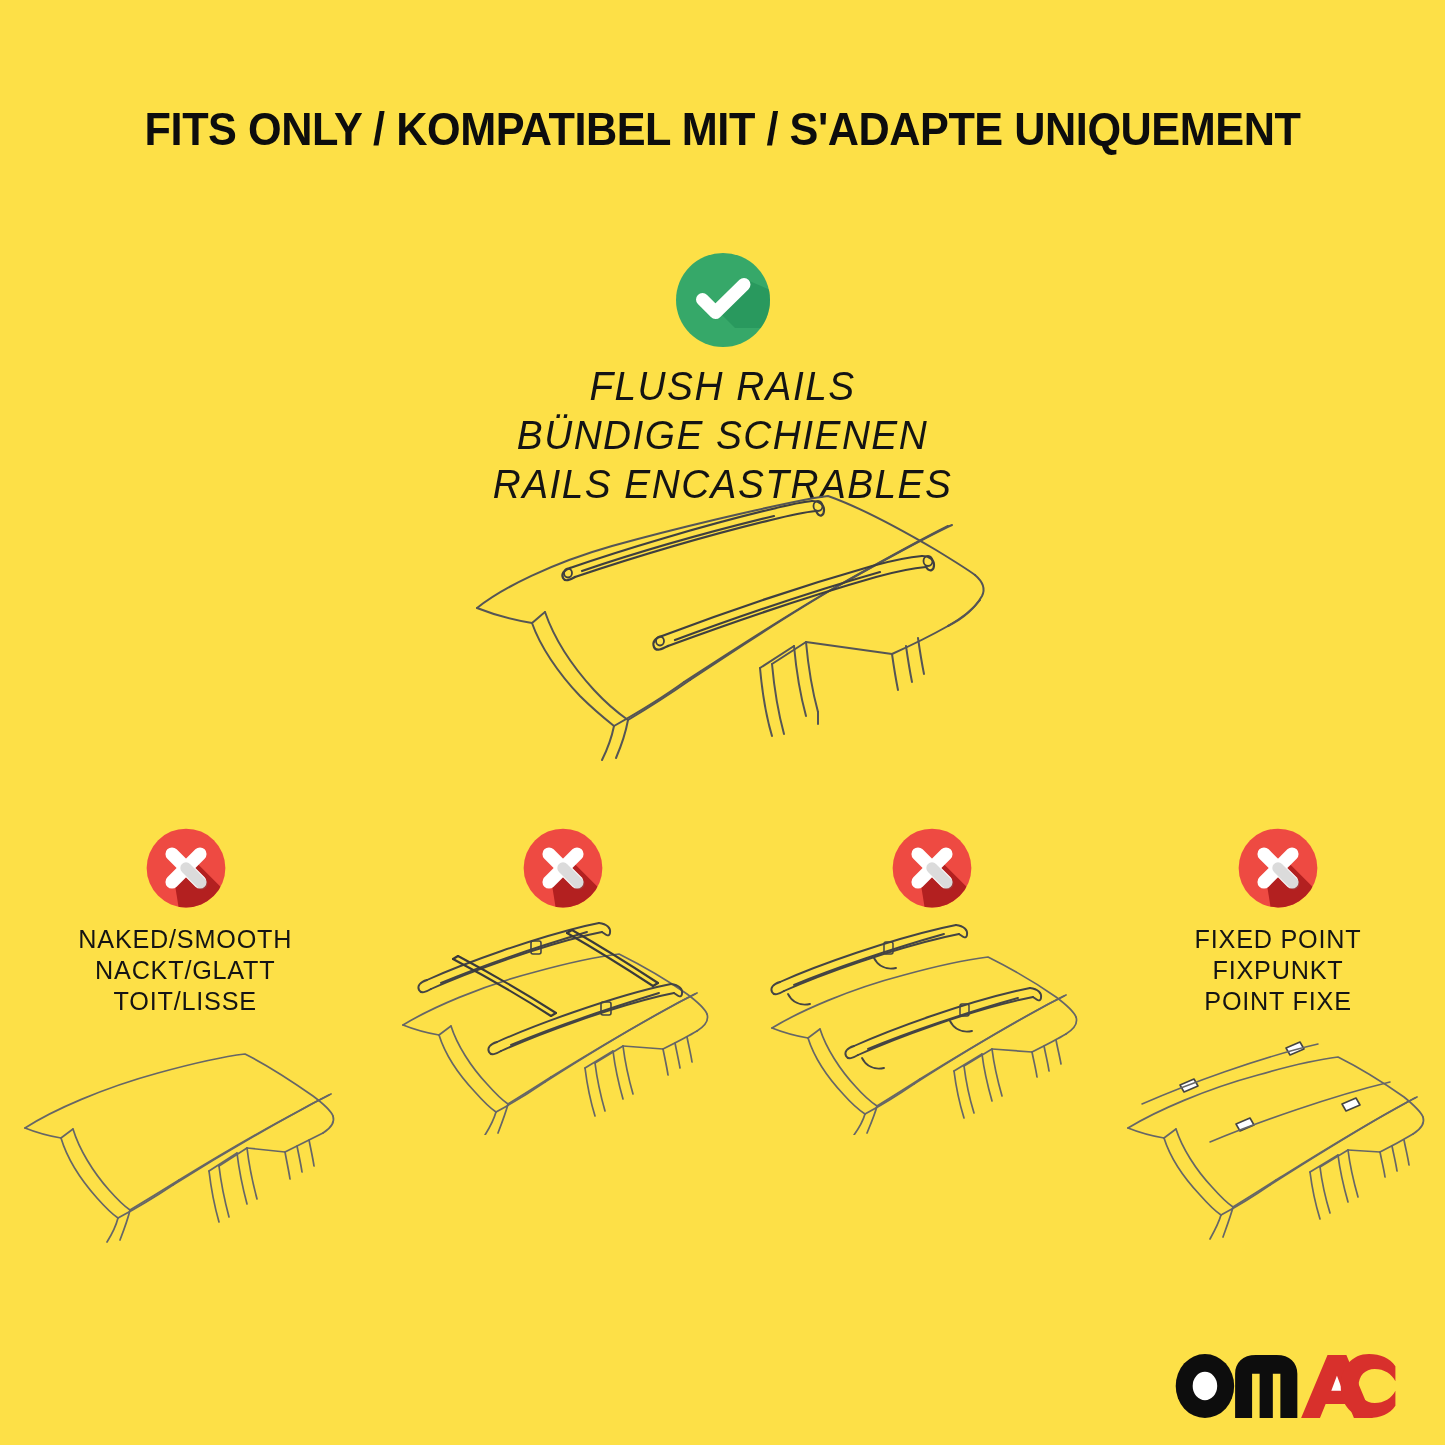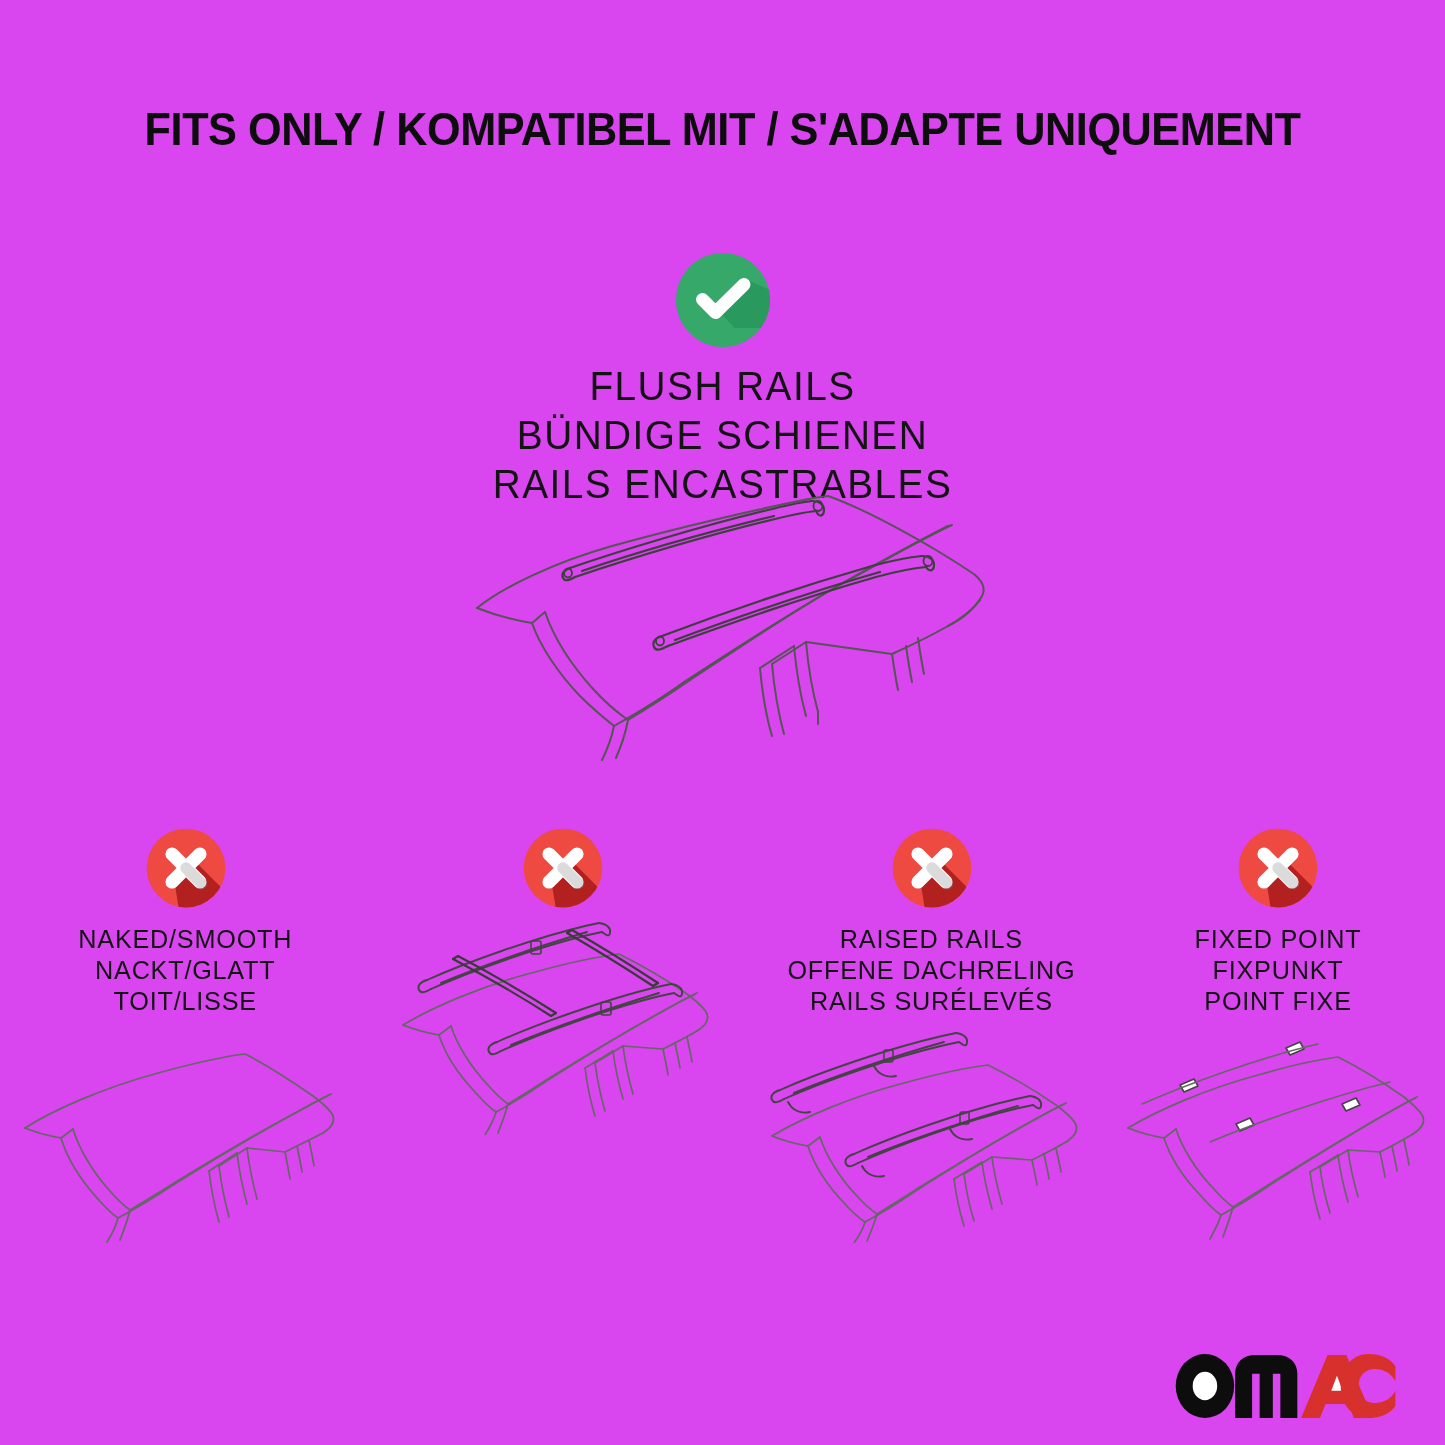--- a/index.html
+++ b/index.html
@@ -3,41 +3,42 @@
 <meta charset="utf-8">
 <style>
   html,body{margin:0;padding:0;background:#ffffff;}
   body{
     width:1445px;height:1445px;
     font-family:"Liberation Sans", sans-serif;
     color:#1a1a1a;
     position:relative;
     overflow:hidden;
   }
-  .page{position:absolute;inset:0;background:#d946ef;}
+  .page{position:absolute;inset:0;background:#fde047;}
 
   
   .title{
     position:absolute;
     left:0;right:0;top:104px;
     text-align:center;
     font-weight:bold;
     font-size:47px;
     letter-spacing:-0.5px;
     line-height:1.05;
     color:#0d0d0d;
     transform:scaleX(0.92);
     white-space:nowrap;
   }
 
   
   .ok-block{
     position:absolute;
     left:0;right:0;top:252px;
     text-align:center;
+    font-style:italic;
   }
   .badge{
     width:96px;height:96px;
     margin:0 auto;
     position:relative;
   }
   .badge svg{display:block;width:96px;height:96px;}
 
   .ok-labels{
     margin-top:14px;
@@ -358,25 +359,20 @@
           </g>
           <g stroke="#ffffff" stroke-width="15" stroke-linecap="round">
             <line x1="32" y1="32" x2="64" y2="64"></line>
             <line x1="64" y1="32" x2="32" y2="64"></line>
           </g>
           <g clip-path="url(#xc3)" opacity="0.28">
             <line x1="48" y1="48" x2="66" y2="66" stroke="#7d7d7d" stroke-width="13" stroke-linecap="round"></line>
           </g>
         </svg>
       </div>
-      <div class="col-labels">
-        <span class="l">RAISED RAILS</span>
-        <span class="l">OFFENE DACHRELING</span>
-        <span class="l">RAILS SURÉLEVÉS</span>
-      </div>
       <div class="mini">
         <svg viewBox="0 0 355 215" xmlns="http://www.w3.org/2000/svg">
           <g fill="none" stroke="#666" stroke-width="1.7" stroke-linecap="round" stroke-linejoin="round">
             <path d="M18 108 C46 91 96 69 150 55 C190 44 218 39 234 37 C254 47 282 63 302 77 C314 86 320 92 322 97"></path>
             <path d="M322 97 C324 103 320 109 312 114"></path>
             <path d="M18 108 C28 112 42 116 54 118"></path>
             <path d="M54 118 C58 115 62 112 66 109"></path>
             <path d="M54 118 C60 137 74 158 90 175 C98 184 105 190 111 194"></path>
             <path d="M66 109 C72 128 86 150 102 167 C110 176 117 182 123 186"></path>
             <path d="M111 194 C109 201 105 208 100 215"></path>

